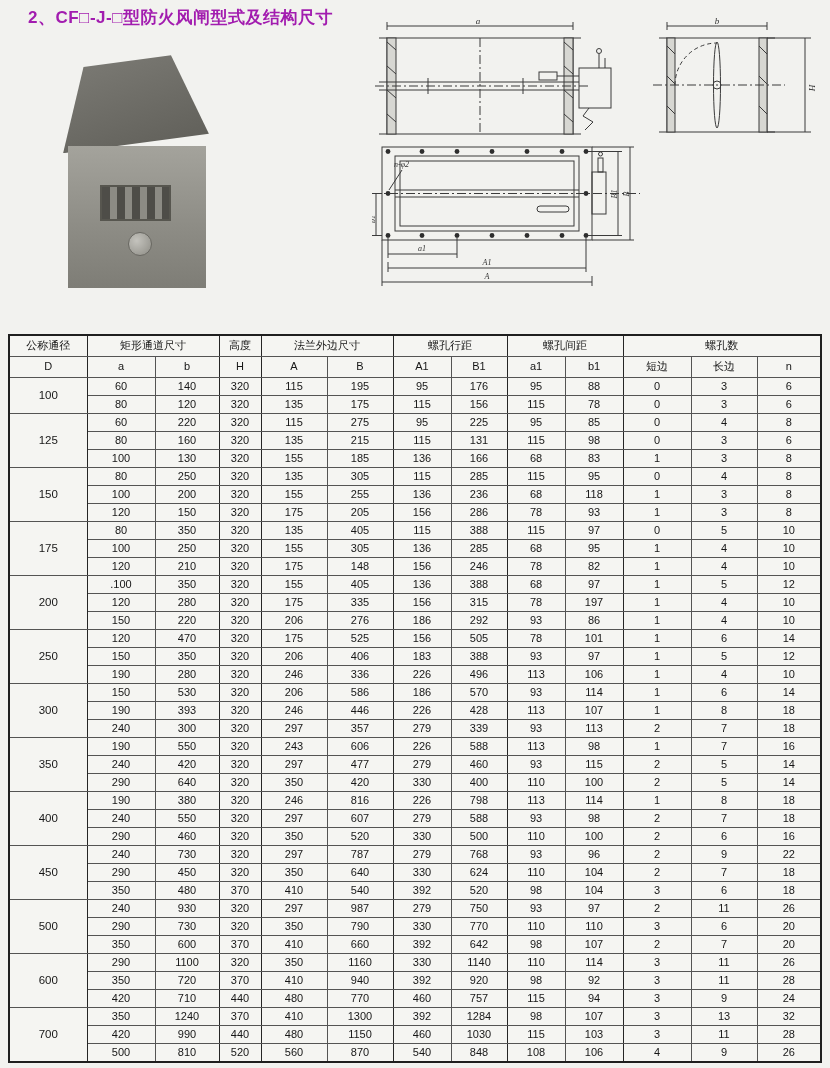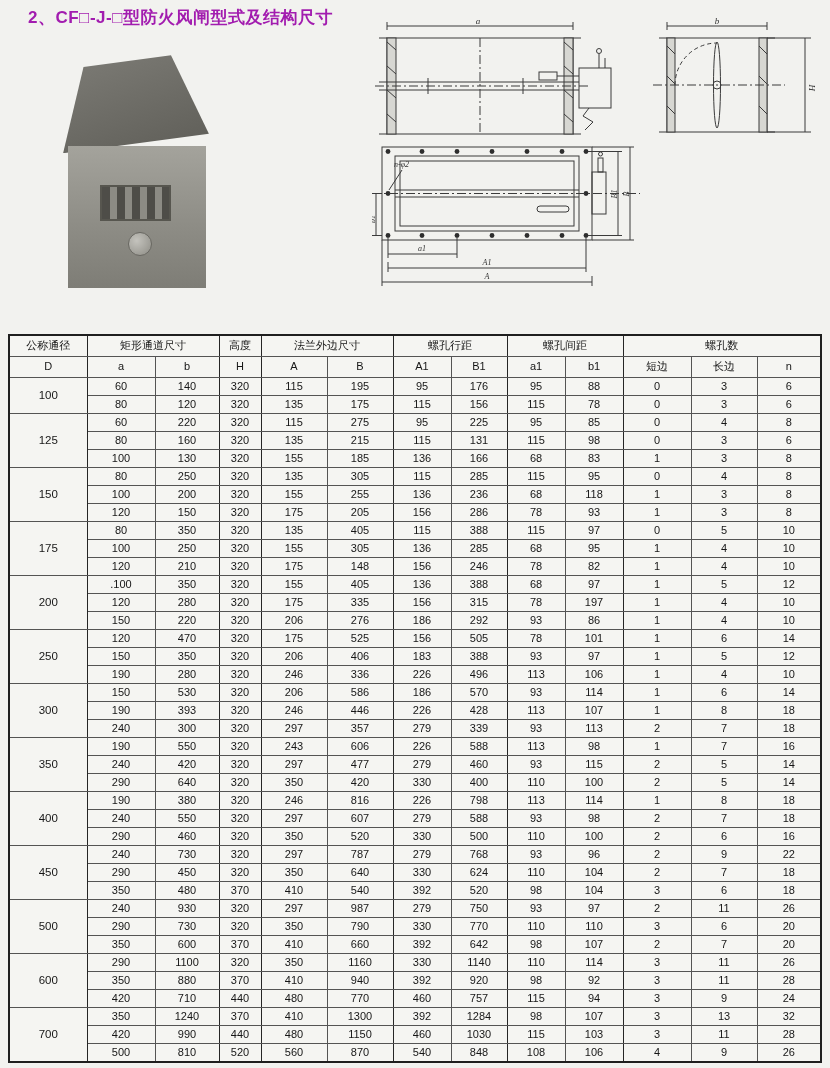--- a/index.html
+++ b/index.html
@@ -701,21 +701,21 @@
             <td>330</td>
             <td class="mr">1140</td>
             <td>110</td>
             <td class="mr">114</td>
             <td>3</td>
             <td>11</td>
             <td>26</td>
           </tr>
           <tr>
             <td>350</td>
-            <td class="mr">880</td>
+            <td class="mr">720</td>
             <td class="mr">370</td>
             <td>410</td>
             <td class="mr">940</td>
             <td>392</td>
             <td class="mr">920</td>
             <td>98</td>
             <td class="mr">92</td>
             <td>3</td>
             <td>11</td>
             <td>28</td>

